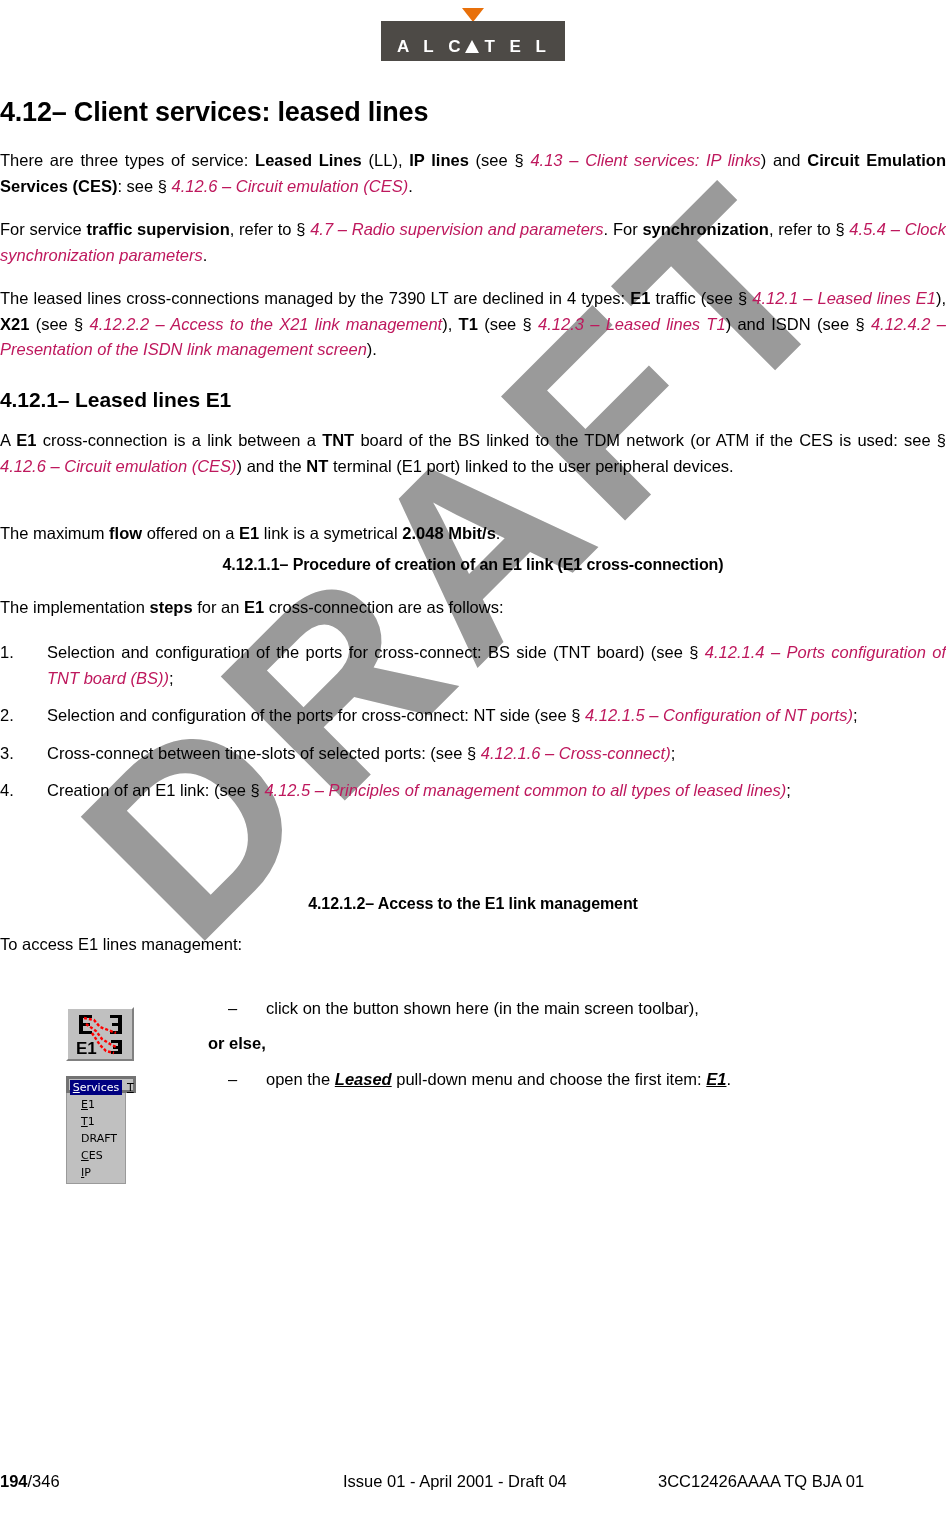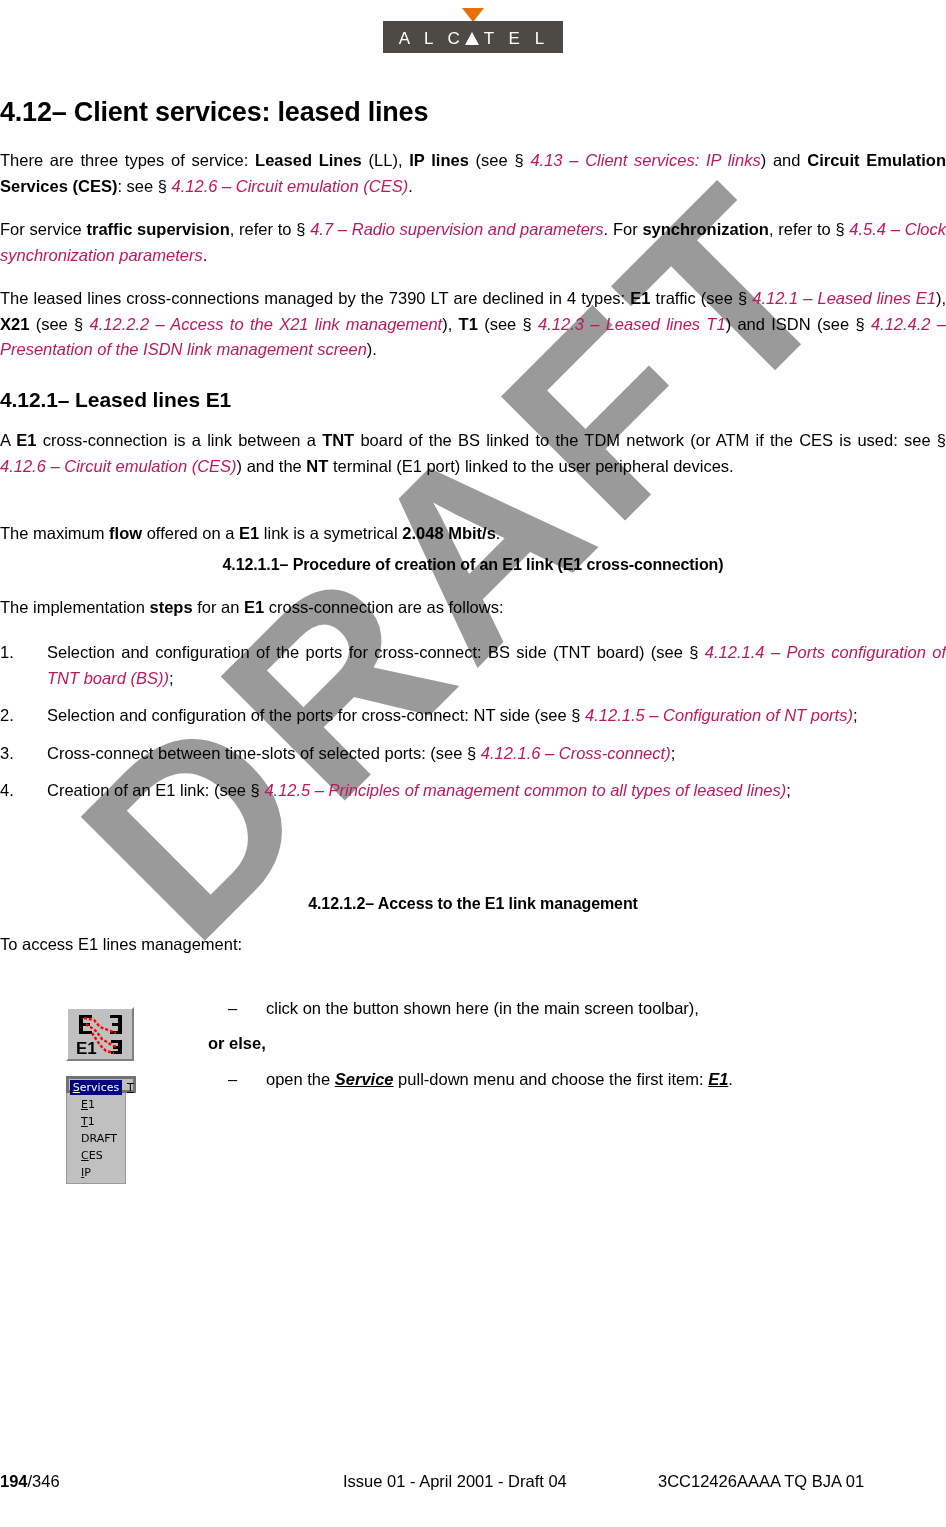--- a/index.html
+++ b/index.html
@@ -60,23 +60,23 @@
     border-left: 11px solid transparent;
     border-right: 11px solid transparent;
     border-top: 14px solid #e8700a;
   }
   #logo-bar {
     display: inline-block;
     background: #4d4a46;
     color: #ffffff;
     font-family: "Liberation Sans", sans-serif;
     font-size: 17px;
-    font-weight: normal;
+    font-weight: bold;
     letter-spacing: 5px;
-    padding: 8px 14px 5px 16px;
+    padding: 16px 14px 5px 16px;
     margin-top: -1px;
     line-height: 19px;
   }
   #logo-bar .tri {
     display: inline-block;
     width: 0;
     height: 0;
     border-left: 7px solid transparent;
     border-right: 7px solid transparent;
     border-bottom: 13px solid #ffffff;
@@ -337,21 +337,21 @@
       </div>
     </div>
 
     <div class="col" style="top:1031px; left:208px; width:738px;">
       <div style="font-size:16.5px; line-height:25.5px;"><b>or else,</b></div>
     </div>
 
     <div class="col" style="top:1067px; left:228px; width:718px;">
       <div class="dash-row">
         <span class="dash">–</span>
-        <span class="dtxt"><span>open the </span><b style="font-style:italic; text-decoration:underline;">Service</b><span> pull-down menu and choose the first item: </span><b style="font-style:italic; text-decoration:underline;">E1</b><span>.</span></span>
+        <span class="dtxt"><span>open the </span><b style="font-style:italic; text-decoration:underline;">Leased</b><span> pull-down menu and choose the first item: </span><b style="font-style:italic; text-decoration:underline;">E1</b><span>.</span></span>
       </div>
     </div>
 
   </div>
 
   <div id="toolbtn">
     <svg class="shadow" viewBox="0 0 64 50" width="64" height="50">
 
       <rect x="9" y="4" width="4" height="19" fill="#000000"></rect>
       <rect x="9" y="4" width="13" height="3" fill="#000000"></rect>

